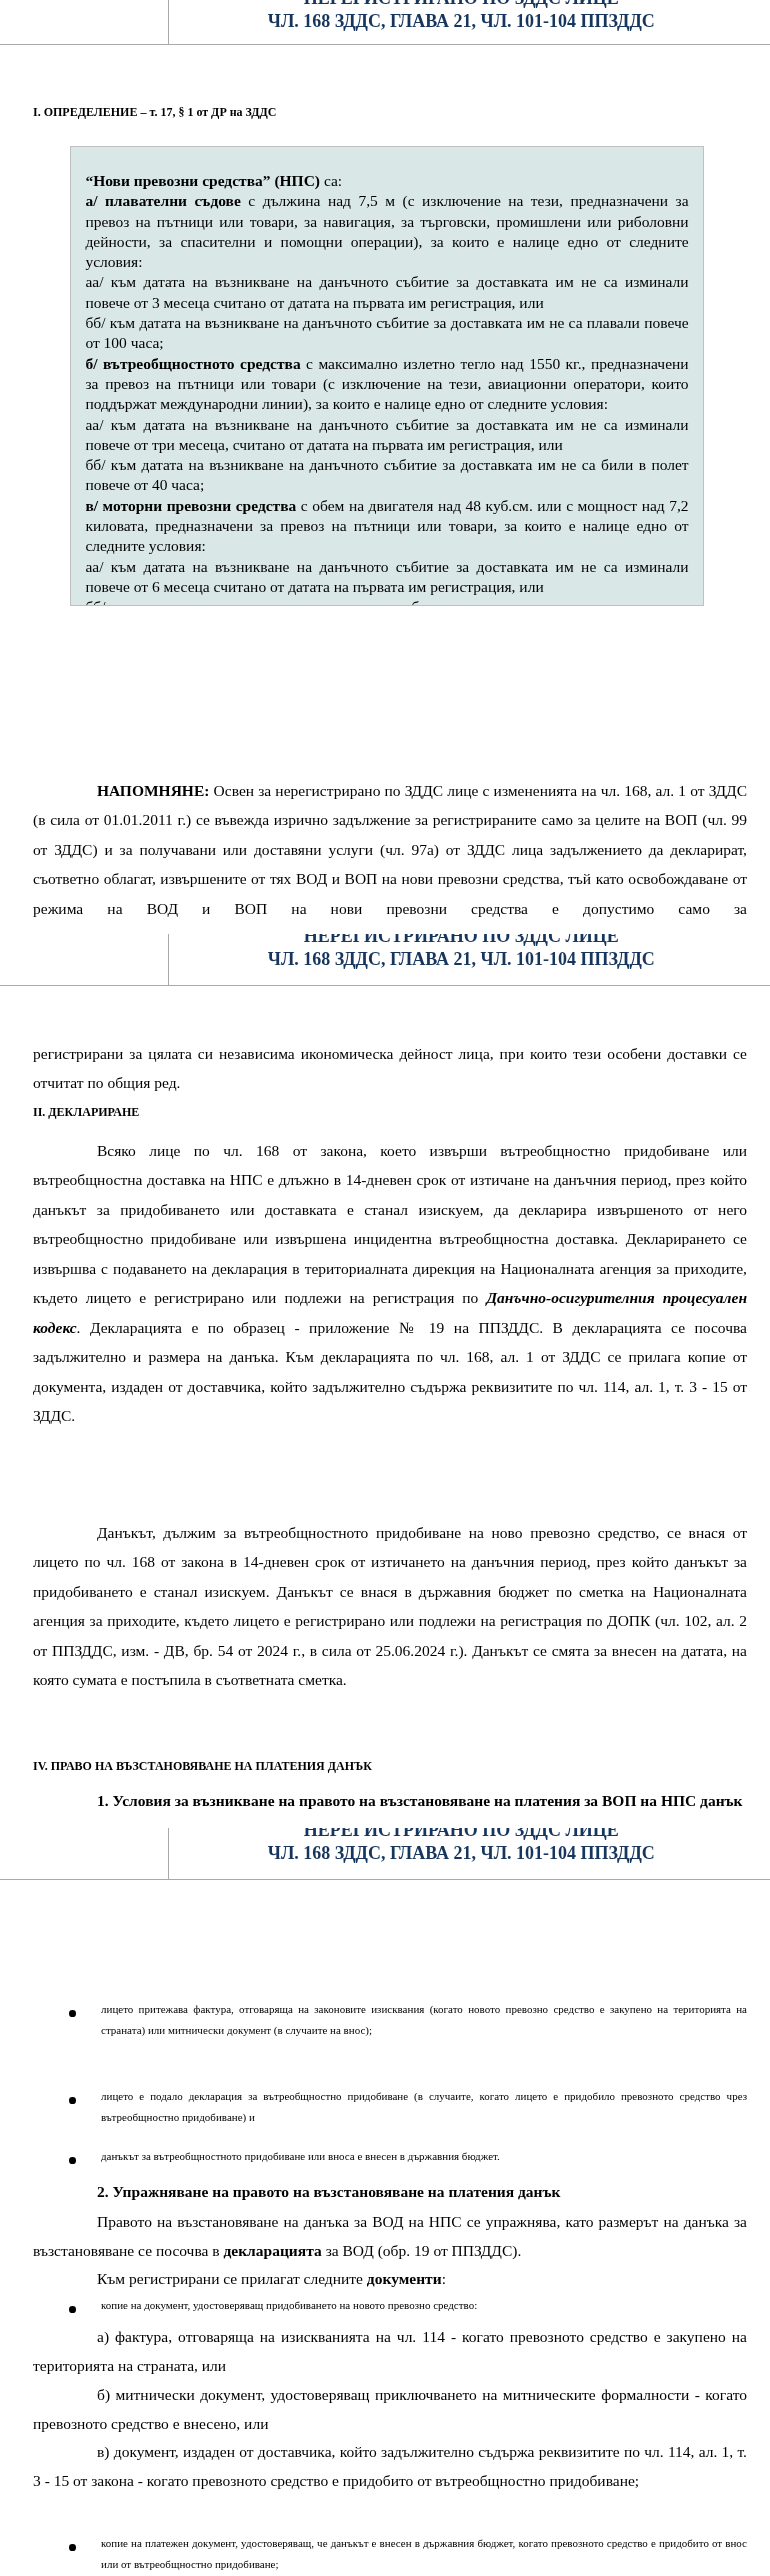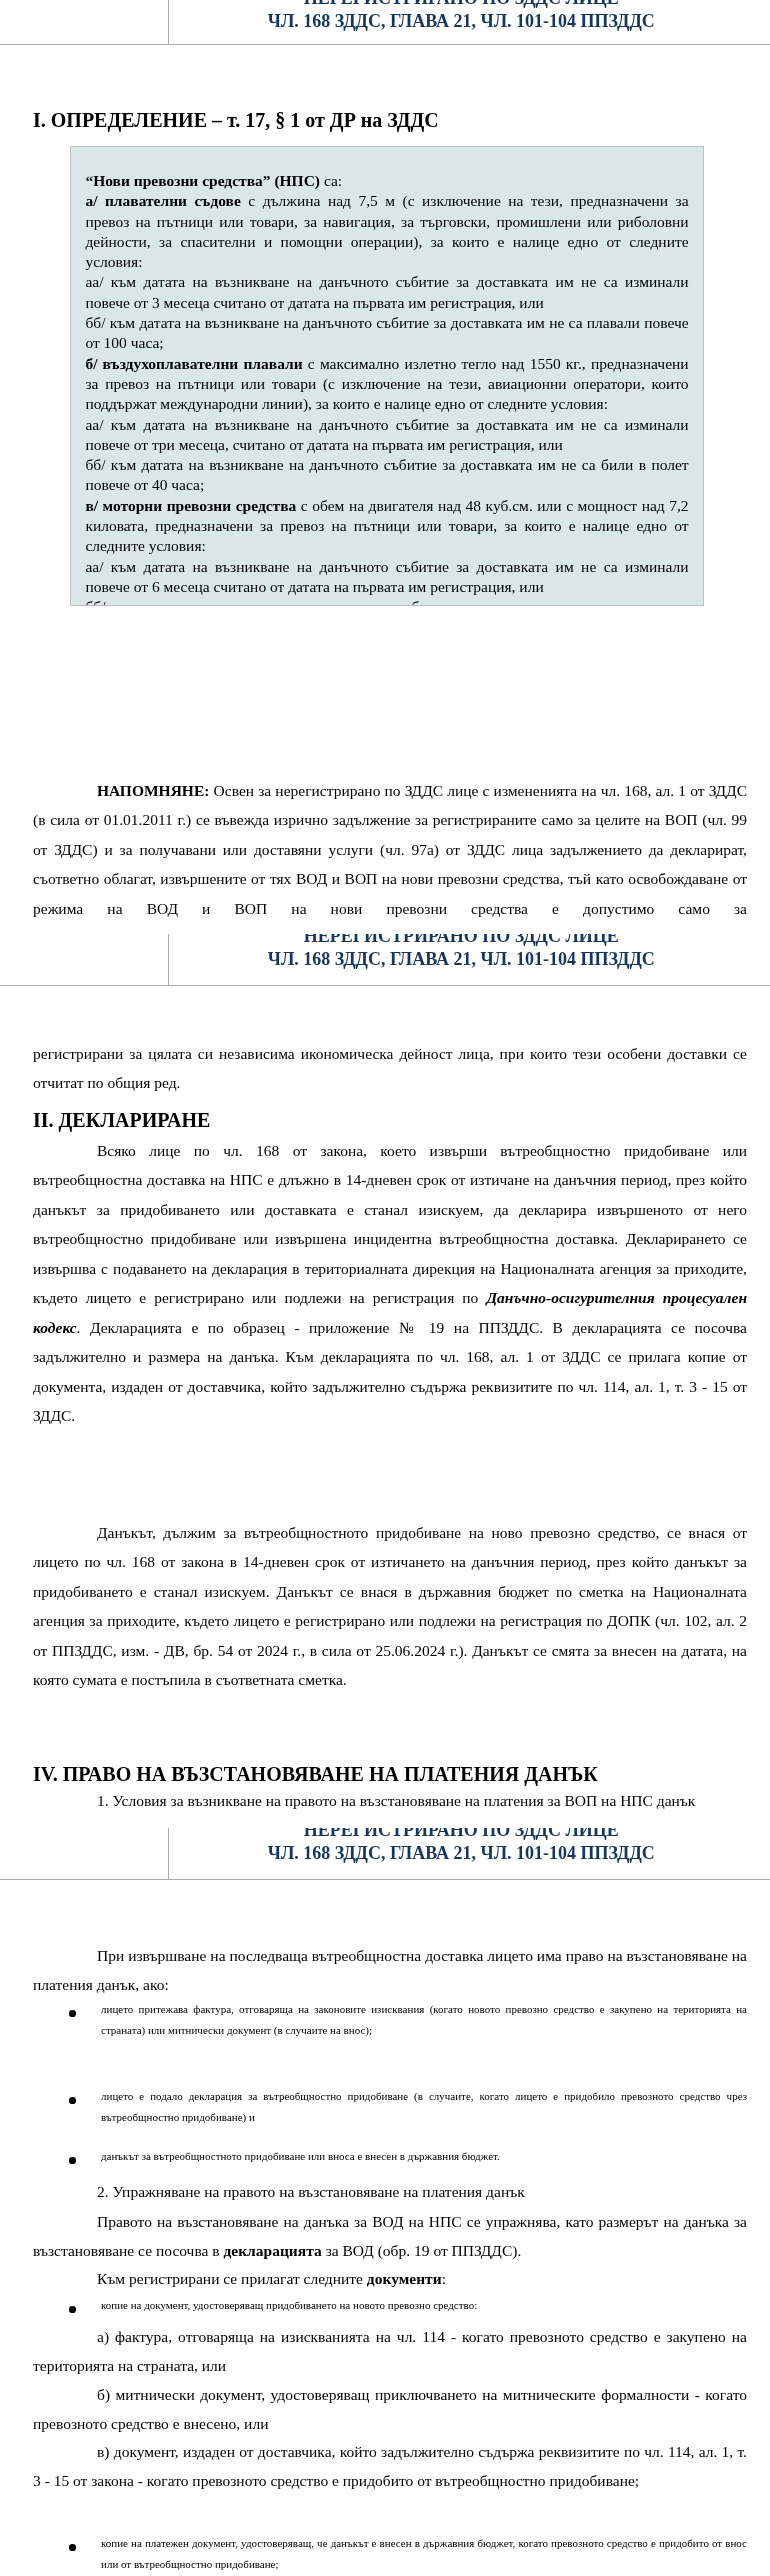--- a/index.html
+++ b/index.html
@@ -13,22 +13,22 @@
   .ph-titles { position:absolute; left:170px; right:18.5px; top:0; text-align:center;
                color:var(--accent,#17365d); font-weight:bold; font-size:18px; line-height:1.32; }
   .ph-l1 { margin-top:-9.3px; }
   .ph.first .ph-l1 { margin-top:-13.4px; }
 
   
   .blk { position:absolute; left:33px; width:714px; font-size:15.5px; line-height:1.9;
          text-align:justify; z-index:2; }
   .indent { text-indent:64px; }
   .jlast { text-align-last:justify; }
-  .sechead { font-weight:bold; font-size:20px; text-align:left; }
-  .subhead { font-weight:normal; }
+  .sechead { font-weight:bold; font-size:12px; text-align:left; }
+  .subhead { font-weight:bold; }
   .r-b { font-weight:bold; }
   .r-bi { font-weight:bold; font-style:italic; }
 
   
   .defbox { position:absolute; left:70px; width:634px; height:460px;
             background:var(--boxbg,#d9e7e6); border:1px solid #c0c0c0;
             padding:24px 14.4px 10.3px 14.4px; z-index:2; overflow:hidden; }
   .defbox p { font-size:15.5px; line-height:1.31; text-align:justify; }
 
   
@@ -47,21 +47,21 @@
         <div class="ph-l1">НЕРЕГИСТРИРАНО ПО ЗДДС ЛИЦЕ</div>
         <div>ЧЛ. 168 ЗДДС, ГЛАВА 21, ЧЛ. 101-104 ППЗДДС</div>
       </div>
     </div>
     <div class="blk sechead" style="top: 101px;"><span class="">I. ОПРЕДЕЛЕНИЕ – т. 17, § 1 от ДР на ЗДДС</span></div>
     <div class="defbox" style="top: 146px;">
       <p><span class="r-b">“Нови превозни средства” (НПС)</span><span class=""> са:</span></p>
       <p><span class="r-b">а/ плавателни съдове</span><span class=""> с дължина над 7,5 м (с изключение на тези, предназначени за превоз на пътници или товари, за навигация, за търговски, промишлени или риболовни дейности, за спасителни и помощни операции), за които е налице едно от следните условия:</span></p>
       <p><span class="">аа/ към датата на възникване на данъчното събитие за доставката им не са изминали повече от 3 месеца считано от датата на първата им регистрация, или</span></p>
       <p><span class="">бб/ към датата на възникване на данъчното събитие за доставката им не са плавали повече от 100 часа;</span></p>
-      <p><span class="r-b">б/ въздухоплавателни плавали</span><span class=""> с максимално излетно тегло над 1550 кг., предназначени за превоз на пътници или товари (с изключение на тези, авиационни оператори, които поддържат международни линии), за които е налице едно от следните условия:</span></p>
+      <p><span class="r-b">б/ вътреобщностното средства</span><span class=""> с максимално излетно тегло над 1550 кг., предназначени за превоз на пътници или товари (с изключение на тези, авиационни оператори, които поддържат международни линии), за които е налице едно от следните условия:</span></p>
       <p><span class="">аа/ към датата на възникване на данъчното събитие за доставката им не са изминали повече от три месеца, считано от датата на първата им регистрация, или</span></p>
       <p><span class="">бб/ към датата на възникване на данъчното събитие за доставката им не са били в полет повече от 40 часа;</span></p>
       <p><span class="r-b">в/ моторни превозни средства</span><span class=""> с обем на двигателя над 48 куб.см. или с мощност над 7,2 киловата, предназначени за превоз на пътници или товари, за които е налице едно от следните условия:</span></p>
       <p><span class="">аа/ към датата на възникване на данъчното събитие за доставката им не са изминали повече от 6 месеца считано от датата на първата им регистрация, или</span></p>
       <p><span class="">бб/ към датата на възникване на данъчното събитие за доставката им не са изминали повече от 6000 км.</span></p>
     </div>
     <div class="blk indent jlast" style="top: 776px;"><span class="r-b">НАПОМНЯНЕ:</span><span class=""> Освен за нерегистрирано по ЗДДС лице с измененията на чл. 168, ал. 1 от ЗДДС (в сила от 01.01.2011 г.) се въвежда изрично задължение за регистрираните само за целите на ВОП (чл. 99 от ЗДДС) и за получавани или доставяни услуги (чл. 97а) от ЗДДС лица задължението да декларират, съответно облагат, извършените от тях ВОД и ВОП на нови превозни средства, тъй като освобождаване от режима на ВОД и ВОП на нови превозни средства е допустимо само за</span></div>
     <div class="ph" style="top: 934px; height: 52px;">
       <div class="ph-divider"></div>
       <div class="ph-titles">
@@ -75,21 +75,20 @@
     <div class="blk indent" style="top: 1518px;"><span class="">Данъкът, дължим за вътреобщностното придобиване на ново превозно средство, се внася от лицето по чл. 168 от закона в 14-дневен срок от изтичането на данъчния период, през който данъкът за придобиването е станал изискуем. Данъкът се внася в държавния бюджет по сметка на Националната агенция за приходите, където лицето е регистрирано или подлежи на регистрация по ДОПК (чл. 102, ал. 2 от ППЗДДС, изм. - ДВ, бр. 54 от 2024 г., в сила от 25.06.2024 г.). Данъкът се смята за внесен на датата, на която сумата е постъпила в съответната сметка.</span></div>
     <div class="blk sechead" style="top: 1755px;"><span class="">IV. ПРАВО НА ВЪЗСТАНОВЯВАНЕ НА ПЛАТЕНИЯ ДАНЪК</span></div>
     <div class="blk subhead indent" style="top: 1786px;"><span class="">1. Условия за възникване на правото на възстановяване на платения за ВОП на НПС данък</span></div>
     <div class="ph" style="top: 1828px; height: 52px;">
       <div class="ph-divider"></div>
       <div class="ph-titles">
         <div class="ph-l1">НЕРЕГИСТРИРАНО ПО ЗДДС ЛИЦЕ</div>
         <div>ЧЛ. 168 ЗДДС, ГЛАВА 21, ЧЛ. 101-104 ППЗДДС</div>
       </div>
     </div>
-    <div class="blk indent" style="top: 1941px;"><span class="">При извършване на последваща вътреобщностна доставка лицето има право на възстановяване на платения данък, ако:</span></div>
     <div class="bullet" style="top: 1999px;"><span class="">лицето притежава фактура, отговаряща на законовите изисквания (когато новото превозно средство е закупено на територията на страната) или митнически документ (в случаите на внос);</span></div>
     <div class="bullet" style="top: 2086px;"><span class="">лицето е подало декларация за вътреобщностно придобиване (в случаите, когато лицето е придобило превозното средство чрез вътреобщностно придобиване) и</span></div>
     <div class="bullet" style="top: 2146px;"><span class="">данъкът за вътреобщностното придобиване или вноса е внесен в държавния бюджет.</span></div>
     <div class="blk subhead indent" style="top: 2177px;"><span class="">2. Упражняване на правото на възстановяване на платения данък</span></div>
     <div class="blk indent" style="top: 2207px;"><span class="">Правото на възстановяване на данъка за ВОД на НПС се упражнява, като размерът на данъка за възстановяване се посочва в </span><span class="r-b">декларацията</span><span class=""> за ВОД (обр. 19 от ППЗДДС).</span></div>
     <div class="blk indent" style="top: 2264px;"><span class="">Към регистрирани се прилагат следните </span><span class="r-b">документи</span><span class="">:</span></div>
     <div class="bullet" style="top: 2295px;"><span class="">копие на документ, удостоверяващ придобиването на новото превозно средство:</span></div>
     <div class="blk indent" style="top: 2322px;"><span class="">а) фактура, отговаряща на изискванията на чл. 114 - когато превозното средство е закупено на територията на страната, или</span></div>
     <div class="blk indent" style="top: 2380px;"><span class="">б) митнически документ, удостоверяващ приключването на митническите формалности - когато превозното средство е внесено, или</span></div>
     <div class="blk indent" style="top: 2437px;"><span class="">в) документ, издаден от доставчика, който задължително съдържа реквизитите по чл. 114, ал. 1, т. 3 - 15 от закона - когато превозното средство е придобито от вътреобщностно придобиване;</span></div>

